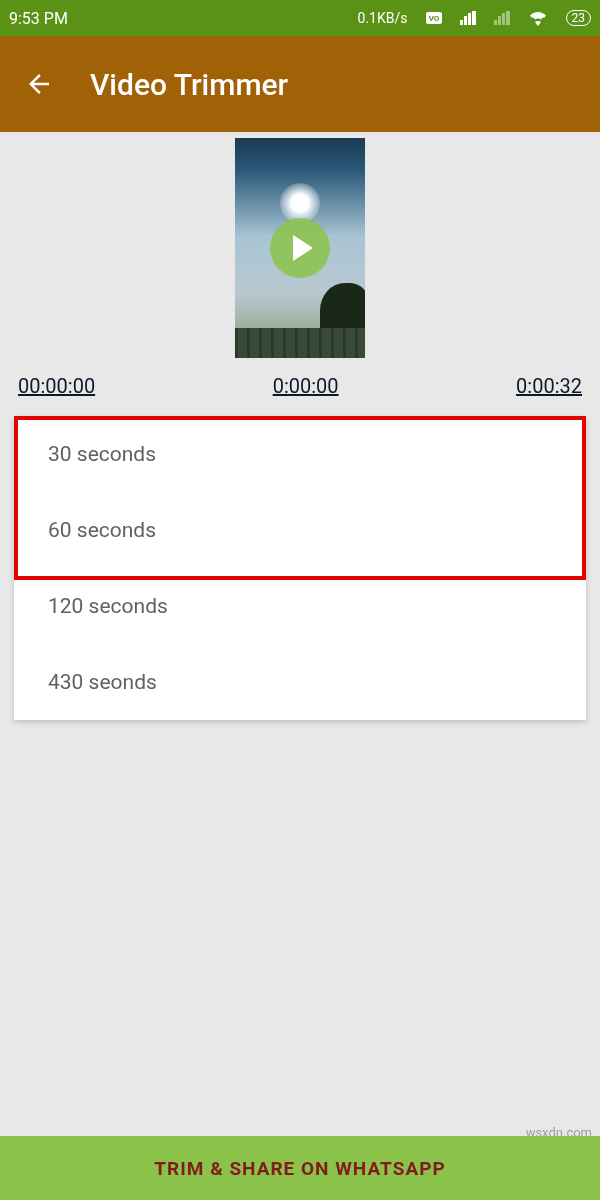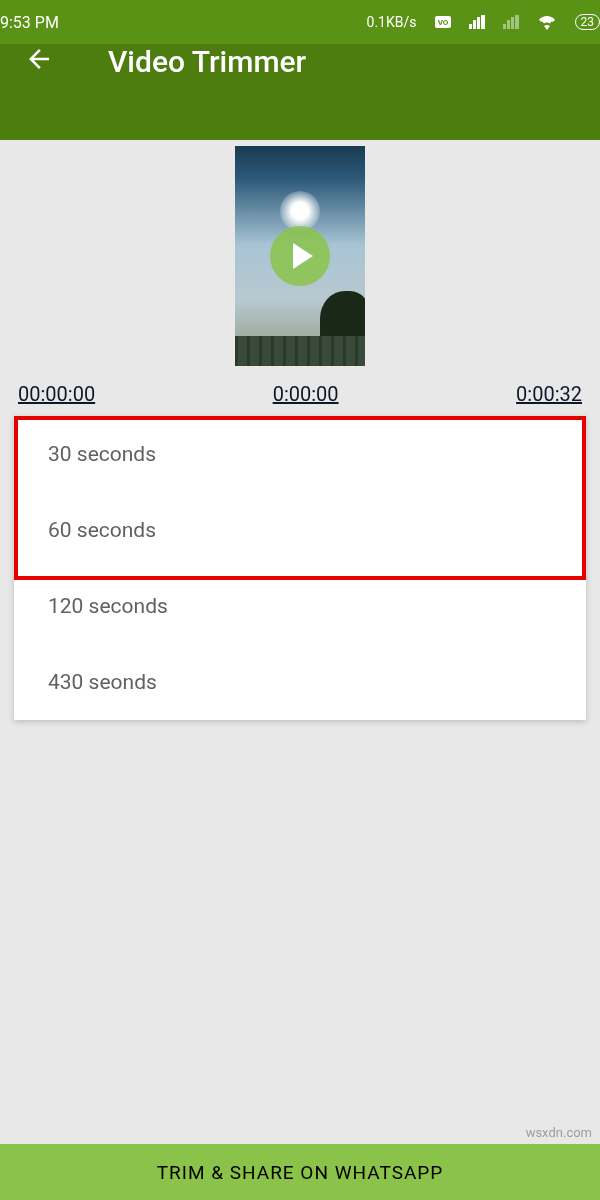--- a/index.html
+++ b/index.html
@@ -5,46 +5,46 @@
     * { margin: 0; padding: 0; box-sizing: border-box; }
     body {
       width: 600px;
       height: 1200px;
       font-family: Roboto, Arial, sans-serif;
       background: #e8e8e8;
       overflow: hidden;
       position: relative;
     }
     .status-bar {
-      height: 44px;
+      height: 36px;
       background: #5a9216;
       display: flex;
       justify-content: space-between;
       align-items: center;
-      padding: 0 0;
+      padding: 0 9px;
       color: #fff;
       font-size: 16px;
     }
     .status-left { font-weight: 400; }
     .status-right { display: flex; align-items: center; gap: 18px; font-size: 14px; }
     .status-right svg { fill: #fff; }
     .batt-box {
       border: 1.5px solid #fff;
       border-radius: 8px;
       padding: 0 5px;
       font-size: 12px;
       display: flex; align-items: flex-start;
     }
     .app-bar {
       height: 96px;
-      background: #4d7c0f;
-      display: flex;
-      align-items: flex-start;
+      background: #a16207;
+      display: flex;
+      align-items: center;
       padding: 0 24px;
-      gap: 54px;
+      gap: 36px;
     }
     .back-icon { width: 30px; height: 30px; }
     .app-title {
       color: #fff;
       font-size: 30px;
       font-weight: 500;
     }
     .video-area {
       display: flex;
       justify-content: center;
@@ -142,25 +142,25 @@
       height: 76px;
       padding: 0 34px;
       display: flex;
       align-items: center;
       color: #616161;
       font-size: 21px;
     }
     .bottom-cta {
       position: absolute;
       bottom: 0; left: 0; right: 0;
-      height: 56px;
+      height: 64px;
       background: #8bc34a;
-      color: #000000;
+      color: #7f1d1d;
       font-size: 19px;
-      font-weight: 400;
+      font-weight: 700;
       letter-spacing: 1px;
       display: flex;
       align-items: center;
       justify-content: center;
     }
     .watermark {
       position: absolute;
       bottom: 60px;
       right: 8px;
       font-size: 13px;

